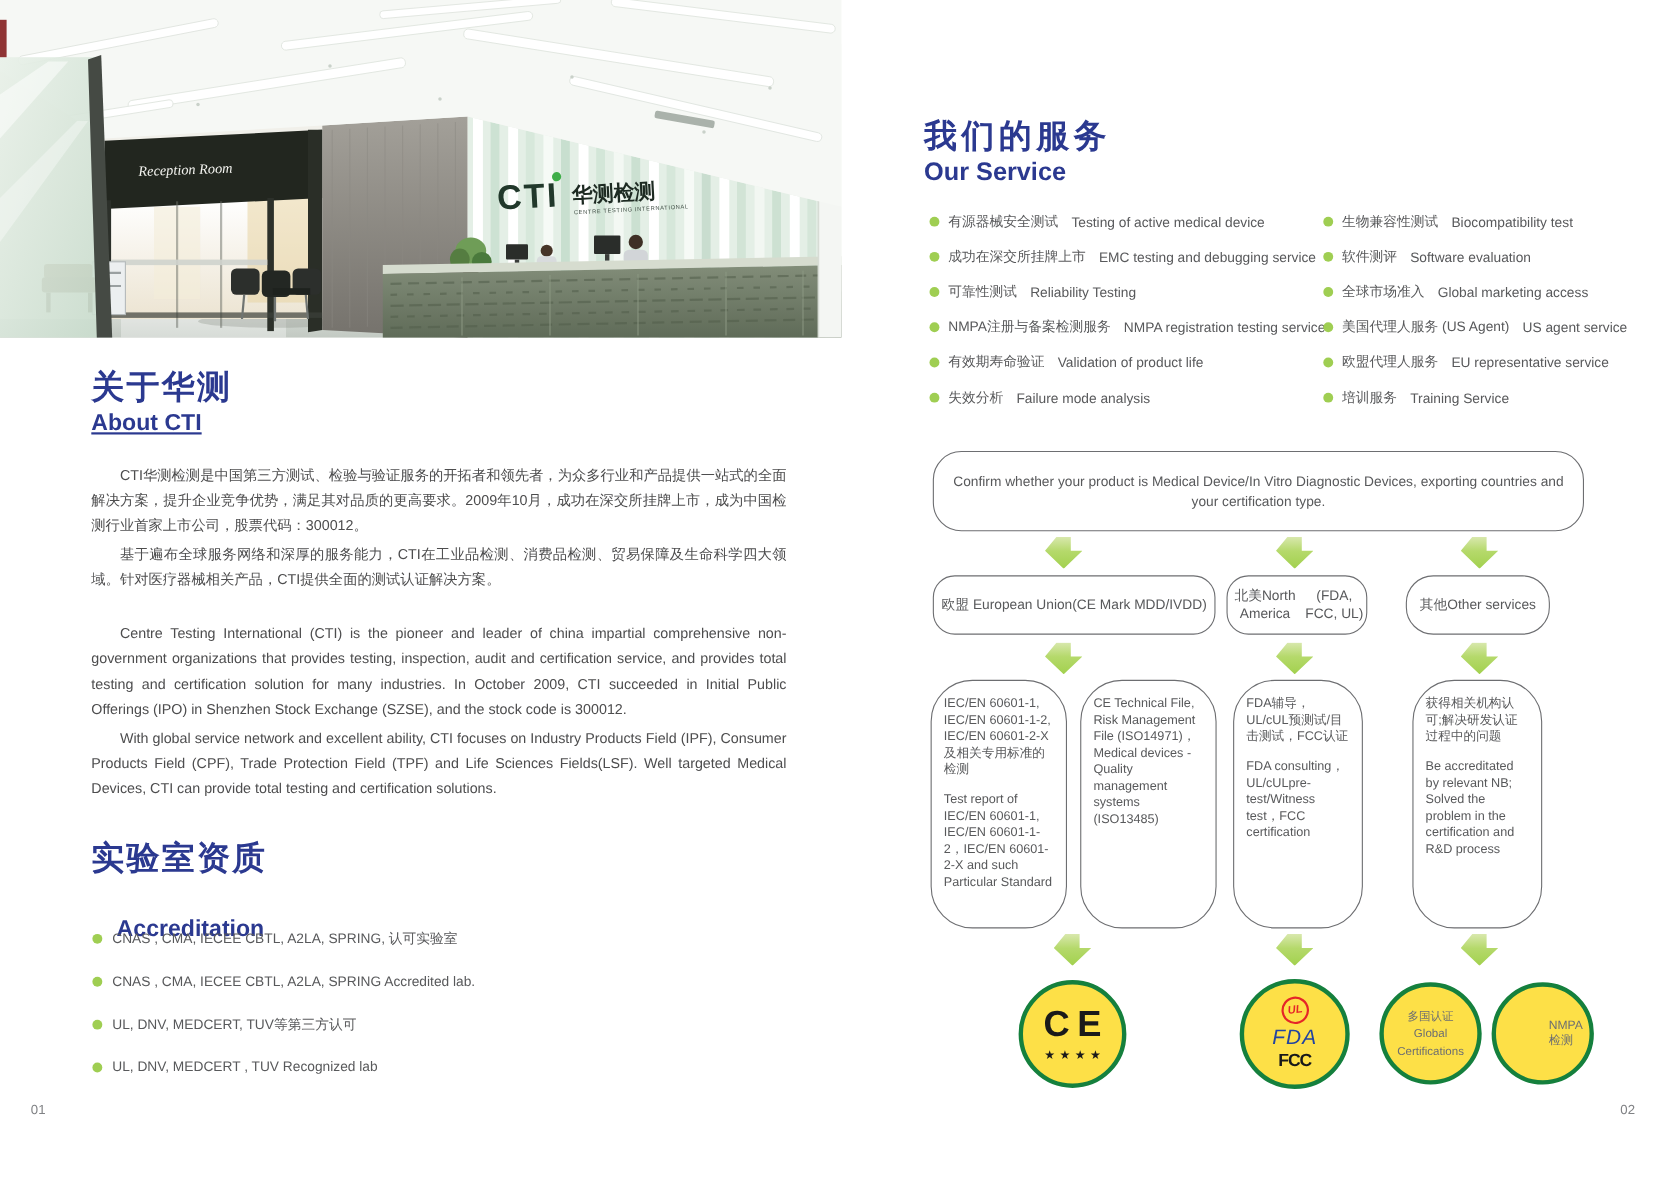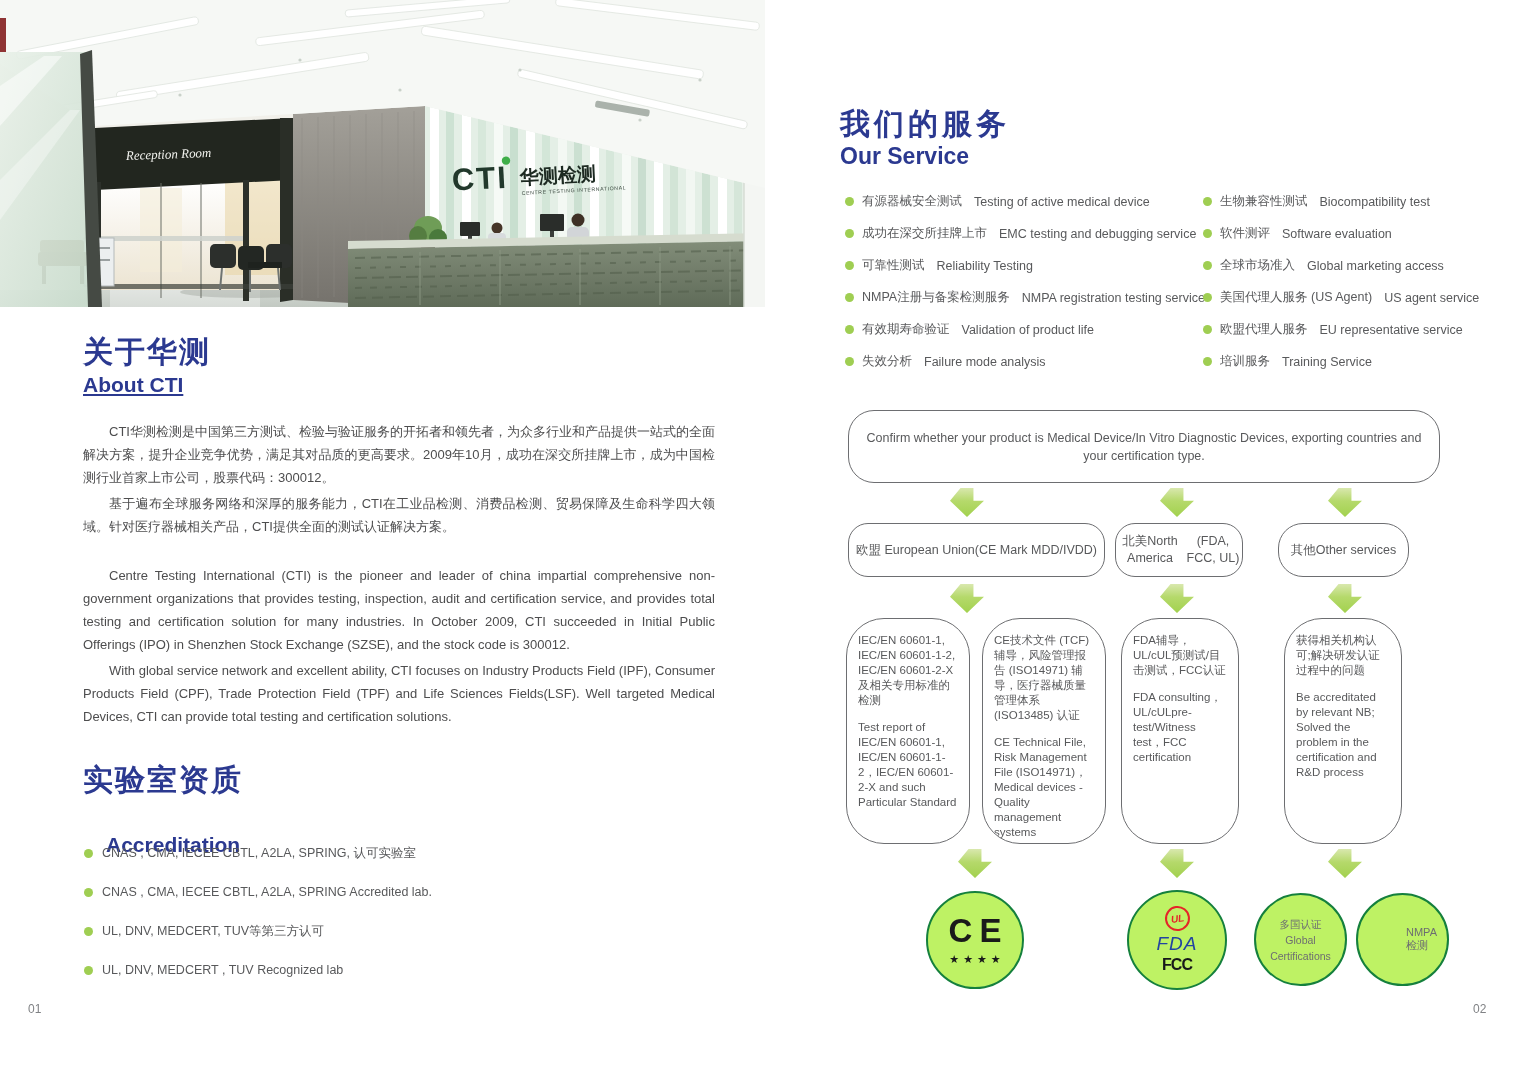--- a/index.html
+++ b/index.html
@@ -44,22 +44,22 @@
     line-height:15px; overflow:hidden; }
   .detail .cn { margin-bottom:12px; }
   .detail.t1 { left:846px;  width:124px; }
   .detail.t2 { left:982px;  width:124px; }
   .detail.t3 { left:1121px; width:118px; }
   .detail.t4 { left:1284px; width:118px; }
   .arrow { position:absolute; width:34px; height:29px;
     background:linear-gradient(180deg,#d9e8ae 0%,#b5d96b 45%,#a2d14e 100%);
     clip-path:polygon(31% 0, 69% 0, 69% 44%, 100% 44%, 50% 100%, 0 44%); }
   
-  .seal { position:absolute; box-sizing:border-box; border:2px solid #15803d; border-radius:50%;
-    background:#bef264; display:flex; flex-direction:column; align-items:center; justify-content:center; }
+  .seal { position:absolute; box-sizing:border-box; border:4px solid #15803d; border-radius:50%;
+    background:#fde047; display:flex; flex-direction:column; align-items:center; justify-content:center; }
   .seal.ce    { left:926px;  top:891px; width:98px;  height:98px; }
   .seal.us    { left:1127px; top:890px; width:100px; height:100px; }
   .seal.glob  { left:1254px; top:893px; width:93px;  height:93px; }
   .seal.nmpa  { left:1356px; top:893px; width:93px;  height:93px; }
   .ce-mark  { font-size:33px; font-weight:700; color:#1a1a1a; letter-spacing:7px; text-indent:7px; line-height:34px; }
   .ce-stars { font-size:11px; color:#1a1a1a; letter-spacing:4px; text-indent:4px; margin-top:5px; }
   .ul-badge { width:25px; height:25px; border:2.5px solid #e52528; border-radius:50%;
     display:flex; align-items:center; justify-content:center; font-size:10px; font-weight:700;
     font-style:italic; color:#e52528; transform:rotate(-8deg); box-sizing:border-box; }
   .fda-mark { font-size:19px; font-weight:400; font-style:italic; color:#2244a1; letter-spacing:1px; margin-top:2px; }
@@ -385,21 +385,20 @@
 
   <div class="arrow" style="left:950px; top:584px;"></div>
   <div class="arrow" style="left:1160px; top:584px;"></div>
   <div class="arrow" style="left:1328px; top:584px;"></div>
 
   <div class="flow-box detail t1">
     <div class="cn">IEC/EN 60601-1, IEC/EN 60601-1-2, IEC/EN 60601-2-X 及相关专用标准的检测</div>
     <div class="en">Test report of IEC/EN 60601-1, IEC/EN 60601-1-2，IEC/EN 60601-2-X and such Particular Standard</div>
   </div>
   <div class="flow-box detail t2">
-    <div class="cn">CE技术文件 (TCF) 辅导，风险管理报告 (ISO14971) 辅导，医疗器械质量管理体系 (ISO13485) 认证</div>
     <div class="en">CE Technical File, Risk Management File (ISO14971)，Medical devices - Quality management systems (ISO13485)</div>
   </div>
   <div class="flow-box detail t3">
     <div class="cn">FDA辅导，UL/cUL预测试/目击测试，FCC认证</div>
     <div class="en">FDA consulting，UL/cULpre-test/Witness test，FCC certification</div>
   </div>
   <div class="flow-box detail t4">
     <div class="cn">获得相关机构认可;解决研发认证过程中的问题</div>
     <div class="en">Be accreditated by relevant NB; Solved the problem in the certification and R&amp;D process</div>
   </div>

